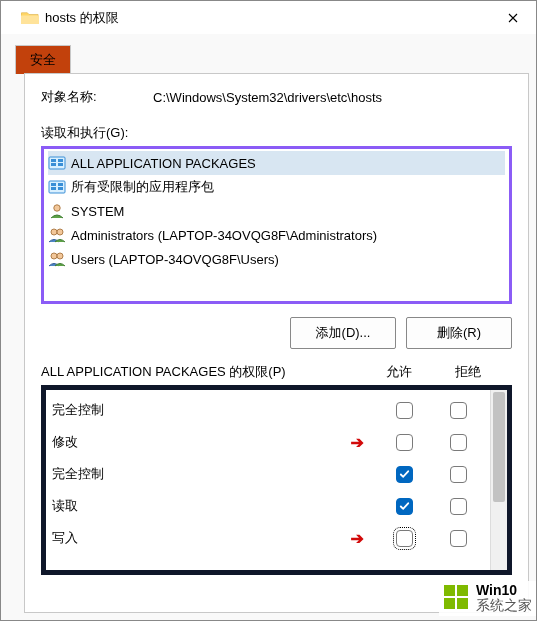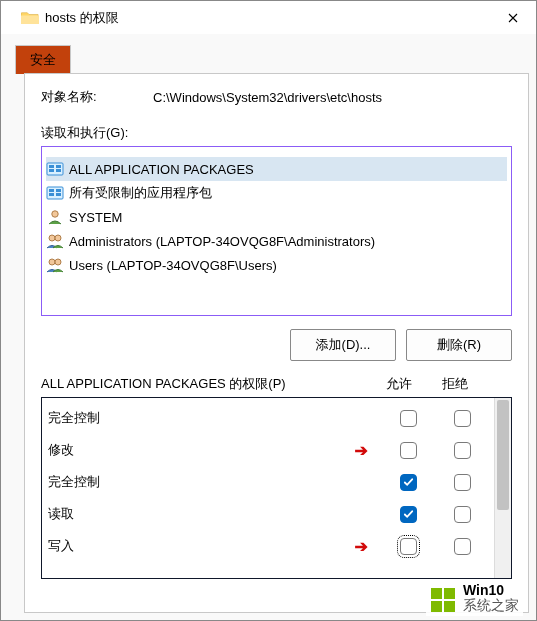--- a/index.html
+++ b/index.html
@@ -9,45 +9,45 @@
   .titlebar .ttl{flex:1;font-size:13px}
   .titlebar .close{width:46px;height:33px;display:flex;align-items:center;justify-content:center;cursor:default}
   .titlebar .close svg{width:10px;height:10px}
   .client{position:absolute;top:33px;left:0;right:0;bottom:0;background:#f9f9f9}
   .tabs{padding:10px 0 0 14px}
   .tab{display:inline-block;background:#c2410c;border:1px solid #c8c8c8;border-bottom:none;padding:5px 14px;font-size:13px;position:relative;top:1px}
   .panel{background:#fff;border:1px solid #c8c8c8;margin:0 7px 7px 23px;padding:14px 16px;position:absolute;top:39px;left:0;right:0;bottom:0;box-sizing:border-box}
   .row-obj{display:flex;align-items:center;margin-bottom:18px}
   .row-obj .lbl{width:112px}
   .grp-label{margin-bottom:4px}
-  .list{border:1px solid #8b5cf6;height:148px;padding:10px 4px;overflow:auto;background:#fff}
+  .list{border:3px solid #8b5cf6;height:148px;padding:2px 4px;overflow:auto;background:#fff}
   .list .item{display:flex;align-items:center;height:24px;cursor:default}
   .list .item .ic{width:18px;height:18px;margin-right:5px;display:inline-flex;align-items:center;justify-content:center}
   .list .item.sel{background:#d8e6f2}
   .btnrow{display:flex;justify-content:flex-end;gap:10px;margin:13px 0 14px 0}
   .btn{min-width:104px;height:30px;border:1px solid #888;background:#fdfdfd;border-radius:2px;font-size:13px;display:inline-flex;align-items:center;justify-content:center;cursor:default}
   .perm-head{display:flex;align-items:flex-end}
   .perm-head .ptxt{flex:1;line-height:1.4;padding-right:6px}
   .perm-head .col{width:56px;text-align:left}
-  .perm-head .colr{width:52px;margin-right:18px}
-  .perm-wrap{border:1px solid #0f172a;margin-top:4px;height:180px;background:#fff;display:flex}
+  .perm-head .colr{width:52px;text-align:center;margin-right:18px}
+  .perm-wrap{border:5px solid #0f172a;margin-top:4px;height:180px;background:#fff;display:flex}
   .perm-table{flex:1;padding:4px 6px}
   .perm-row{display:flex;align-items:center;height:32px;position:relative}
   .perm-row .plabel{flex:1}
   .perm-row .cell{width:56px;display:flex;justify-content:center}
   .perm-row .cellr{width:52px;display:flex;justify-content:center}
   .cb{width:17px;height:17px;border:1px solid #7a7a7a;border-radius:4px;box-sizing:border-box;background:#fff;display:inline-flex;align-items:center;justify-content:center}
   .cb.on{background:#0067c0;border-color:#0067c0}
   .cb.on svg{display:block}
   .cb svg{display:none;width:11px;height:11px}
   .cb.focus{outline:1px dotted #000;outline-offset:2px}
   .sb{width:16px;background:#f0f0f0;border-left:1px solid #dcdcdc;position:relative}
   .sb .thumb{position:absolute;top:2px;left:2px;right:2px;height:110px;background:#c2c2c2;border-radius:2px}
   .arrow{position:absolute;color:#d20a0a;font-size:16px;pointer-events:none;font-weight:bold}
-  .watermark{position:absolute;right:13px;bottom:4px;display:flex;align-items:flex-end;background:rgba(255,255,255,.9);padding:2px 4px}
+  .watermark{position:absolute;right:0;bottom:4px;display:flex;align-items:flex-start;background:rgba(255,255,255,.9);padding:2px 4px}
   .watermark .wmic{width:28px;height:28px;margin-right:5px}
   .watermark .t1{font-size:14px;font-weight:600;line-height:1}
   .watermark .t2{font-size:14px;color:#555;line-height:1.2}
 </style>
 </head>
 <body>
 
 <div class="window">
   <div class="titlebar">
     <span class="folder-icon">

